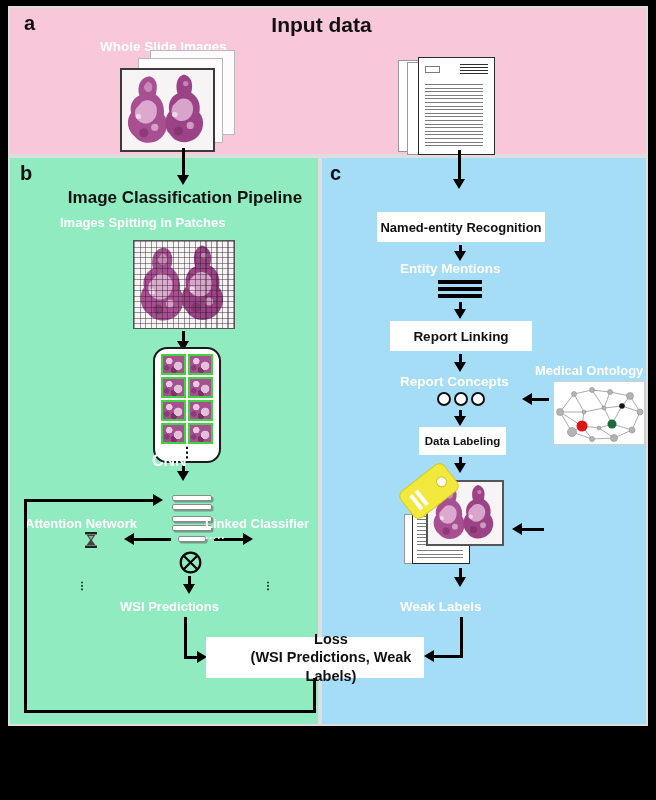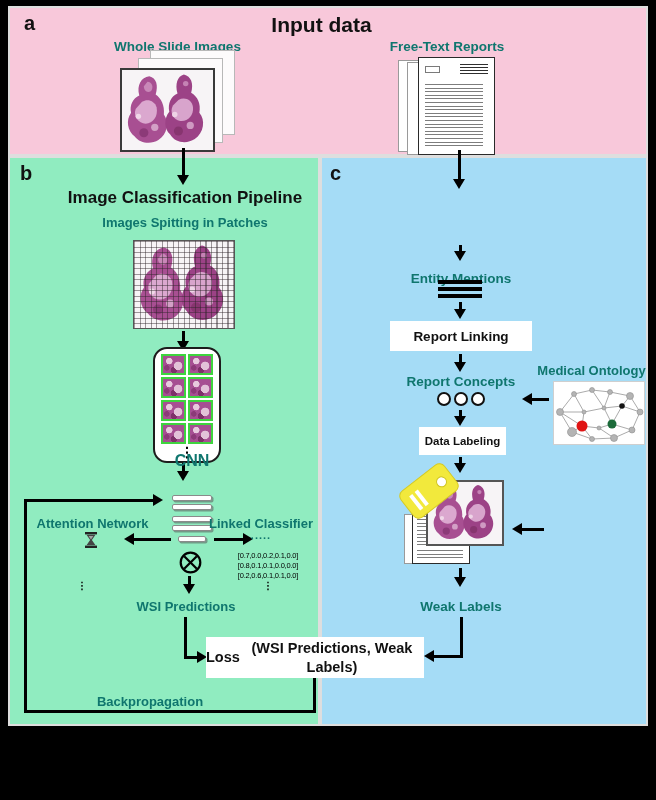--- a/index.html
+++ b/index.html
@@ -3,21 +3,21 @@
 <meta charset="utf-8">
 <style>
   html,body{margin:0;padding:0;background:#000;}
   *{box-sizing:border-box;}
   #stage{position:relative;width:656px;height:800px;background:#000;
          font-family:"Liberation Sans",sans-serif;color:#111;overflow:hidden;}
   .abs{position:absolute;}
   .panel{position:absolute;border:2px solid #dedede;}
   .panel-label{position:absolute;font-size:20px;font-weight:bold;color:#111;}
   .ptitle{position:absolute;font-weight:bold;text-align:center;}
-  .lbl{position:absolute;font-weight:bold;text-align:center;color:#0f766e;}
+  .lbl{position:absolute;font-weight:bold;color:#ffffff;}
   .whitebox{position:absolute;background:#fff;display:flex;align-items:center;
             justify-content:center;text-align:center;font-weight:bold;}
   .vline{position:absolute;width:3px;background:#000;}
   .hline{position:absolute;height:3px;background:#000;}
   .head-down{position:absolute;width:0;height:0;border-left:6px solid transparent;
              border-right:6px solid transparent;border-top:10px solid #000;}
   .head-right{position:absolute;width:0;height:0;border-top:6px solid transparent;
               border-bottom:6px solid transparent;border-left:10px solid #000;}
   .head-left{position:absolute;width:0;height:0;border-top:6px solid transparent;
              border-bottom:6px solid transparent;border-right:10px solid #000;}
@@ -92,21 +92,20 @@
   <div class="slide" style="left:150px;top:50px;width:85px;height:85px;"></div>
   <div class="slide" style="left:138px;top:58px;width:85px;height:85px;"></div>
   <div class="imgframe" style="left:120px;top:68px;width:95px;height:84px;">
     <svg class="wsi-svg">
         <use href="#wsi-blobs"></use>
       </svg>
   </div>
   <div class="vline" style="left:182px;top:148px;height:28px;"></div>
   <div class="head-down" style="left:177px;top:175px;"></div>
 
-  <div class="lbl" style="left:372px;width:150px;top:39px;font-size:13.5px;">Free-Text Reports</div>
   <div class="page" style="left:398px;top:60px;width:70px;height:92px;"></div>
   <div class="page" style="left:407px;top:62px;width:70px;height:93px;"></div>
   <div class="page page-front" style="left:418px;top:57px;width:77px;height:98px;">
     <div class="rep-box" style="left:6px;top:8px;width:15px;height:7px;"></div>
     <div class="rep-header" style="right:6px;top:6px;width:28px;height:11px;"></div>
     <div class="rep-body" style="left:6px;top:26px;width:58px;height:62px;"></div>
   </div>
   <div class="vline" style="left:458px;top:150px;height:30px;"></div>
   <div class="head-down" style="left:453px;top:179px;"></div>
 
@@ -157,25 +156,20 @@
   <svg class="abs" style="left:84px;top:532px;" width="14" height="16" viewBox="0 0 14 16">
     <rect x="1" y="0" width="12" height="2.4" fill="#222"></rect>
     <rect x="1" y="13.6" width="12" height="2.4" fill="#222"></rect>
     <path d="M2.5 2.8 h9 l-3.6 5.2 3.6 5.2 h-9 l3.6-5.2 z" fill="#444"></path>
     <path d="M4.6 4 h4.8 l-2.4 3.4 z" fill="#fff" opacity="0.5"></path>
   </svg>
   <div class="vdots" style="left:14px;width:136px;top:580px;font-size:10px;">⋮</div>
 
   <div class="lbl" style="left:205px;width:112px;top:516px;font-size:13px;">Linked Classifier</div>
   <div class="lbl" style="left:205px;width:112px;top:529px;font-size:11px;letter-spacing:1px;">.....</div>
-  <div class="matrix" style="left:222px;width:92px;top:551px;">
-    <div>[0.7,0.0,0.2,0.1,0.0]</div>
-    <div>[0.8,0.1,0.1,0.0,0.0]</div>
-    <div>[0.2,0.6,0.1,0.1,0.0]</div>
-  </div>
   <div class="vdots" style="left:222px;width:92px;top:580px;font-size:10px;">⋮</div>
 
   <svg class="abs" style="left:179px;top:551px;" width="23" height="23" viewBox="0 0 23 23">
     <circle cx="11.5" cy="11.5" r="9.8" fill="none" stroke="#000" stroke-width="2.2"></circle>
     <line x1="5.2" y1="5.2" x2="17.8" y2="17.8" stroke="#000" stroke-width="2.2"></line>
     <line x1="17.8" y1="5.2" x2="5.2" y2="17.8" stroke="#000" stroke-width="2.2"></line>
   </svg>
   <div class="vline" style="left:188px;top:576px;height:10px;"></div>
   <div class="head-down" style="left:183px;top:584px;"></div>
 
@@ -183,28 +177,28 @@
 
   <div class="vline" style="left:184px;top:617px;height:42px;"></div>
   <div class="hline" style="left:184px;top:656px;width:14px;"></div>
   <div class="head-right" style="left:197px;top:651px;"></div>
 
   <div class="vline" style="left:24px;top:499px;height:214px;"></div>
   <div class="hline" style="left:24px;top:710px;width:292px;"></div>
   <div class="vline" style="left:313px;top:678px;height:35px;"></div>
   <div class="hline" style="left:24px;top:499px;width:130px;"></div>
   <div class="head-right" style="left:153px;top:494px;"></div>
-  <div class="lbl" style="left:60px;width:180px;top:694px;font-size:13px;">Backpropagation</div>
 
   <div class="panel-label" style="left:330px;top:162px;">c</div>
 
+  <div class="whitebox" style="left:377px;top:212px;width:168px;height:30px;font-size:13px;">Named-entity Recognition</div>
   <div class="vline" style="left:459px;top:245px;height:8px;"></div>
   <div class="head-down" style="left:454px;top:251px;"></div>
 
-  <div class="lbl" style="left:400px;width:122px;top:271px;font-size:13.5px;">Entity Mentions</div>
+  <div class="lbl" style="left:400px;width:122px;top:261px;font-size:13.5px;">Entity Mentions</div>
   <div class="abs" style="left:438px;top:280px;width:44px;height:19px;">
     <div class="mentions-bar" style="left:0;top:0;width:44px;"></div>
     <div class="mentions-bar" style="left:0;top:7px;width:44px;"></div>
     <div class="mentions-bar" style="left:0;top:14px;width:44px;"></div>
   </div>
   <div class="vline" style="left:459px;top:302px;height:9px;"></div>
   <div class="head-down" style="left:454px;top:309px;"></div>
 
   <div class="whitebox" style="left:390px;top:321px;width:142px;height:30px;font-size:13.5px;">Report Linking</div>
   <div class="vline" style="left:459px;top:354px;height:10px;"></div>
@@ -275,18 +269,18 @@
   <div class="head-left" style="left:512px;top:523px;"></div>
 
   <div class="vline" style="left:459px;top:568px;height:11px;"></div>
   <div class="head-down" style="left:454px;top:577px;"></div>
   <div class="lbl" style="left:400px;width:122px;top:599px;font-size:13.5px;">Weak Labels</div>
 
   <div class="vline" style="left:460px;top:617px;height:41px;"></div>
   <div class="hline" style="left:433px;top:655px;width:30px;"></div>
   <div class="head-left" style="left:424px;top:650px;"></div>
 
-  <div class="whitebox" style="left:206px;top:637px;width:218px;height:41px;line-height:1.25;font-size:14.5px;">
+  <div class="whitebox" style="left:206px;top:637px;width:218px;height:41px;flex-direction:column;line-height:1.25;font-size:14.5px;padding-left:32px;">
     <div>Loss</div>
     <div>(WSI Predictions, Weak Labels)</div>
   </div>
 
 </div>
 
 </body></html>

